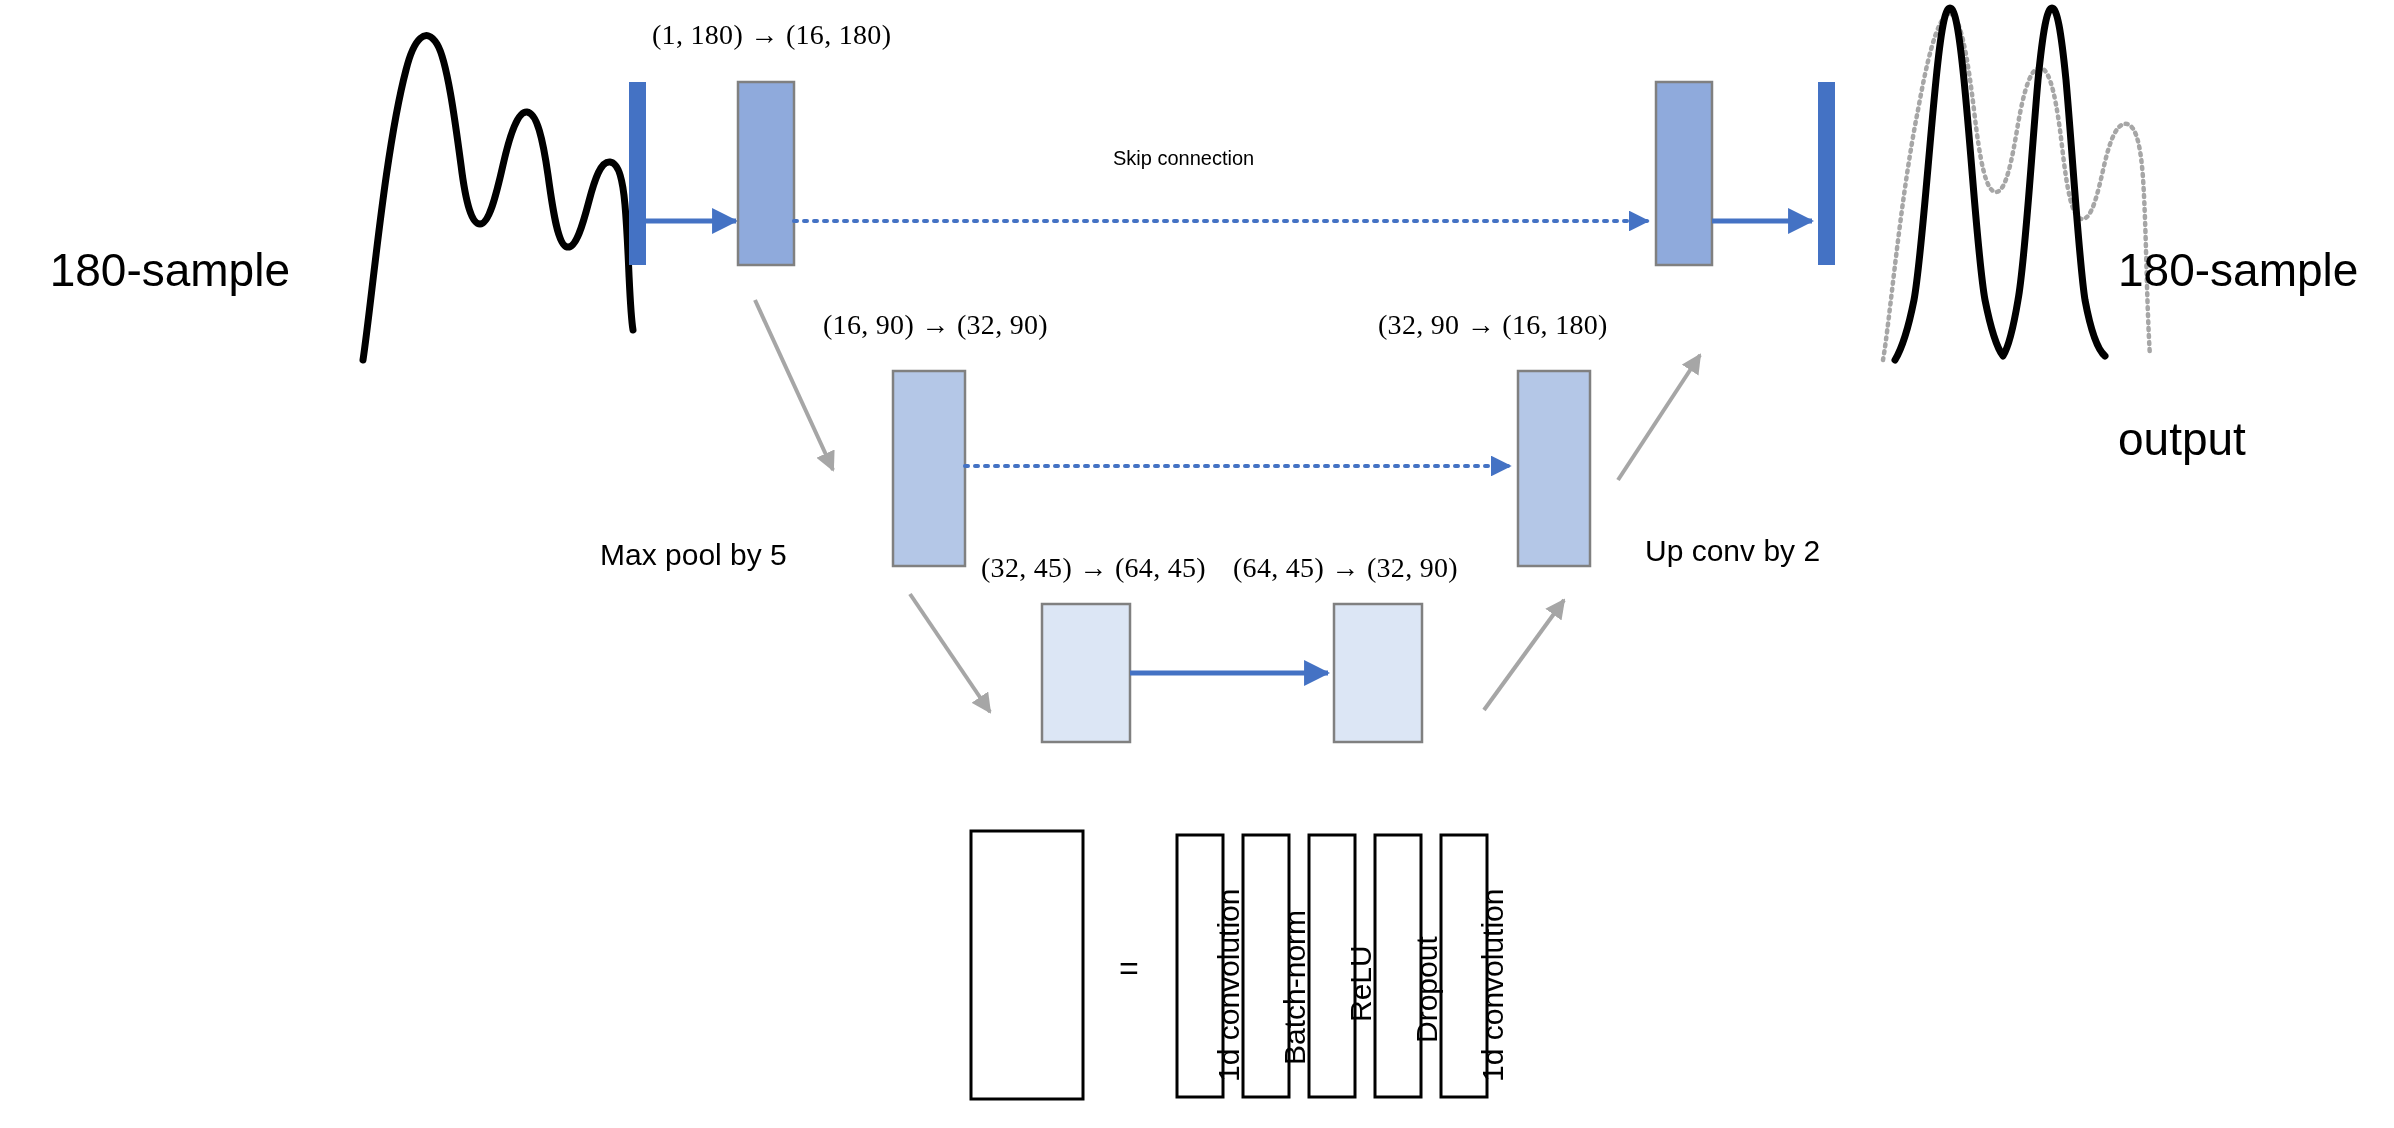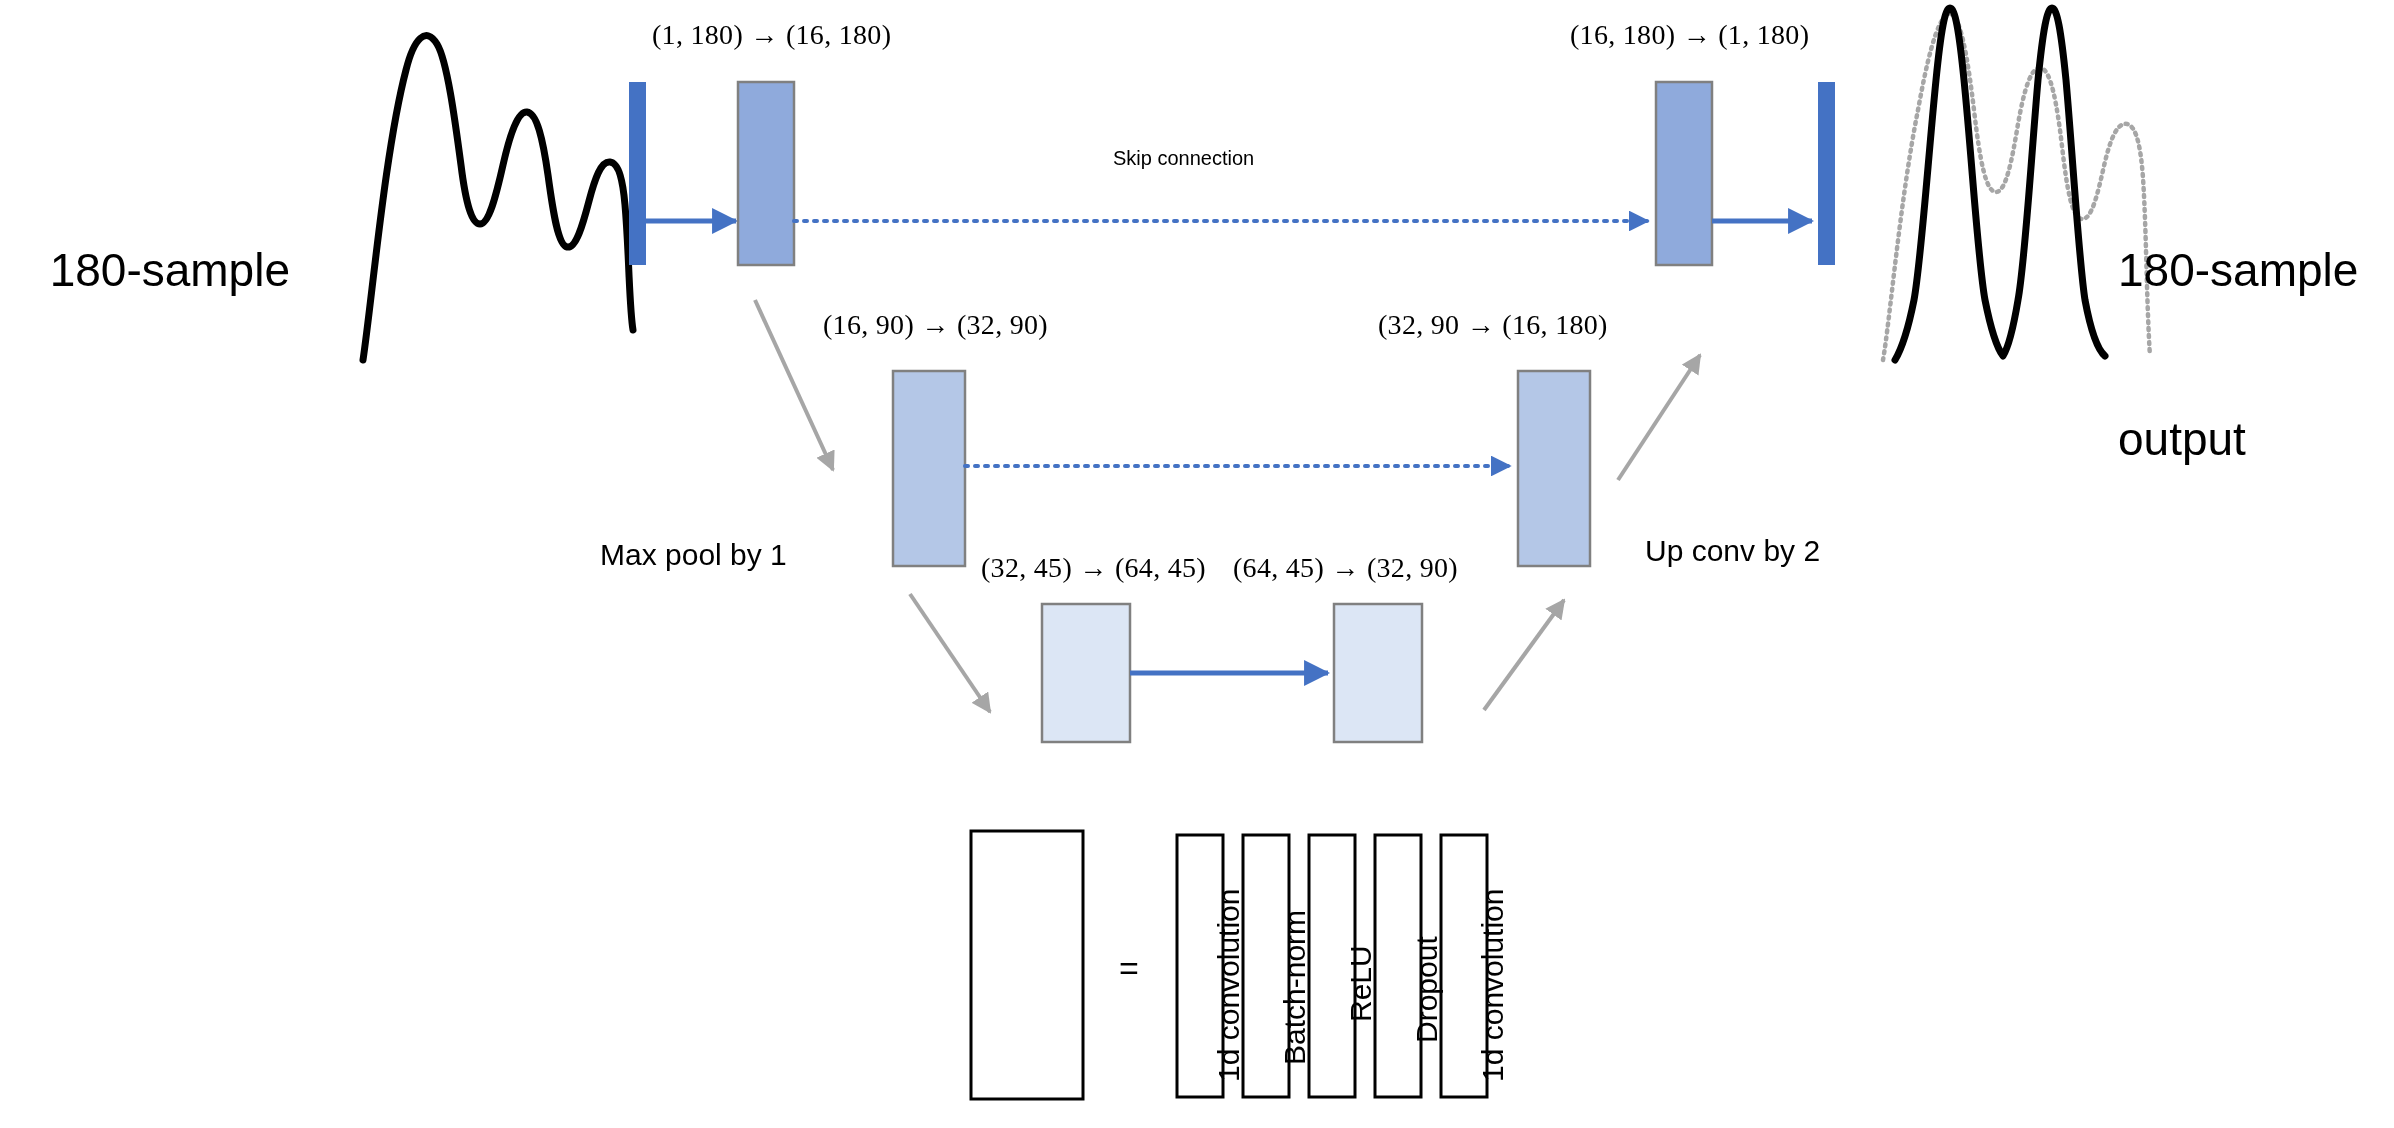--- a/index.html
+++ b/index.html
@@ -180,33 +180,32 @@
     <div>180-sample</div>
   </div>
 
   <div class="lbl side right" style="left:2118px; top:130px; width:276px;">
     <div>180-sample</div>
     <div>output</div>
   </div>
 
   <div class="lbl dim" style="left:652px; top:18px;">(1, 180) → (16, 180)</div>
 
-  <div class="lbl dim" style="left:1570px; top:18px;">(16, 180) → (1, 180)</div>
 
   <div class="lbl dim" style="left:823px; top:308px;">(16, 90) → (32, 90)</div>
 
   <div class="lbl dim" style="left:1378px; top:308px;">(32, 90 → (16, 180)</div>
 
   <div class="lbl dim" style="left:972px; top:551px;margin-left:9px;">(32, 45) → (64, 45)</div>
 
   <div class="lbl dim" style="left:1194px; top:551px;margin-left:39px;">(64, 45) → (32, 90)</div>
 
   <div class="lbl skip" style="left:1113px; top:147px;">Skip connection</div>
 
-  <div class="lbl note" style="left:600px; top:537px;">Max pool by 1</div>
+  <div class="lbl note" style="left:600px; top:537px;">Max pool by 5</div>
 
   <div class="lbl note" style="left:1645px; top:533px;">Up conv by 2</div>
 
   <div class="lbl eq" style="left:1119px; top:948px;">=</div>
 
   <div class="vcap" style="left:1212px; top:1082px;">1d convolution</div>
   <div class="vcap" style="left:1278px; top:1065px;">Batch-norm</div>
   <div class="vcap" style="left:1344px; top:1022px;">ReLU</div>
   <div class="vcap" style="left:1410px; top:1043px;">Dropout</div>
   <div class="vcap" style="left:1476px; top:1082px;">1d convolution</div>

